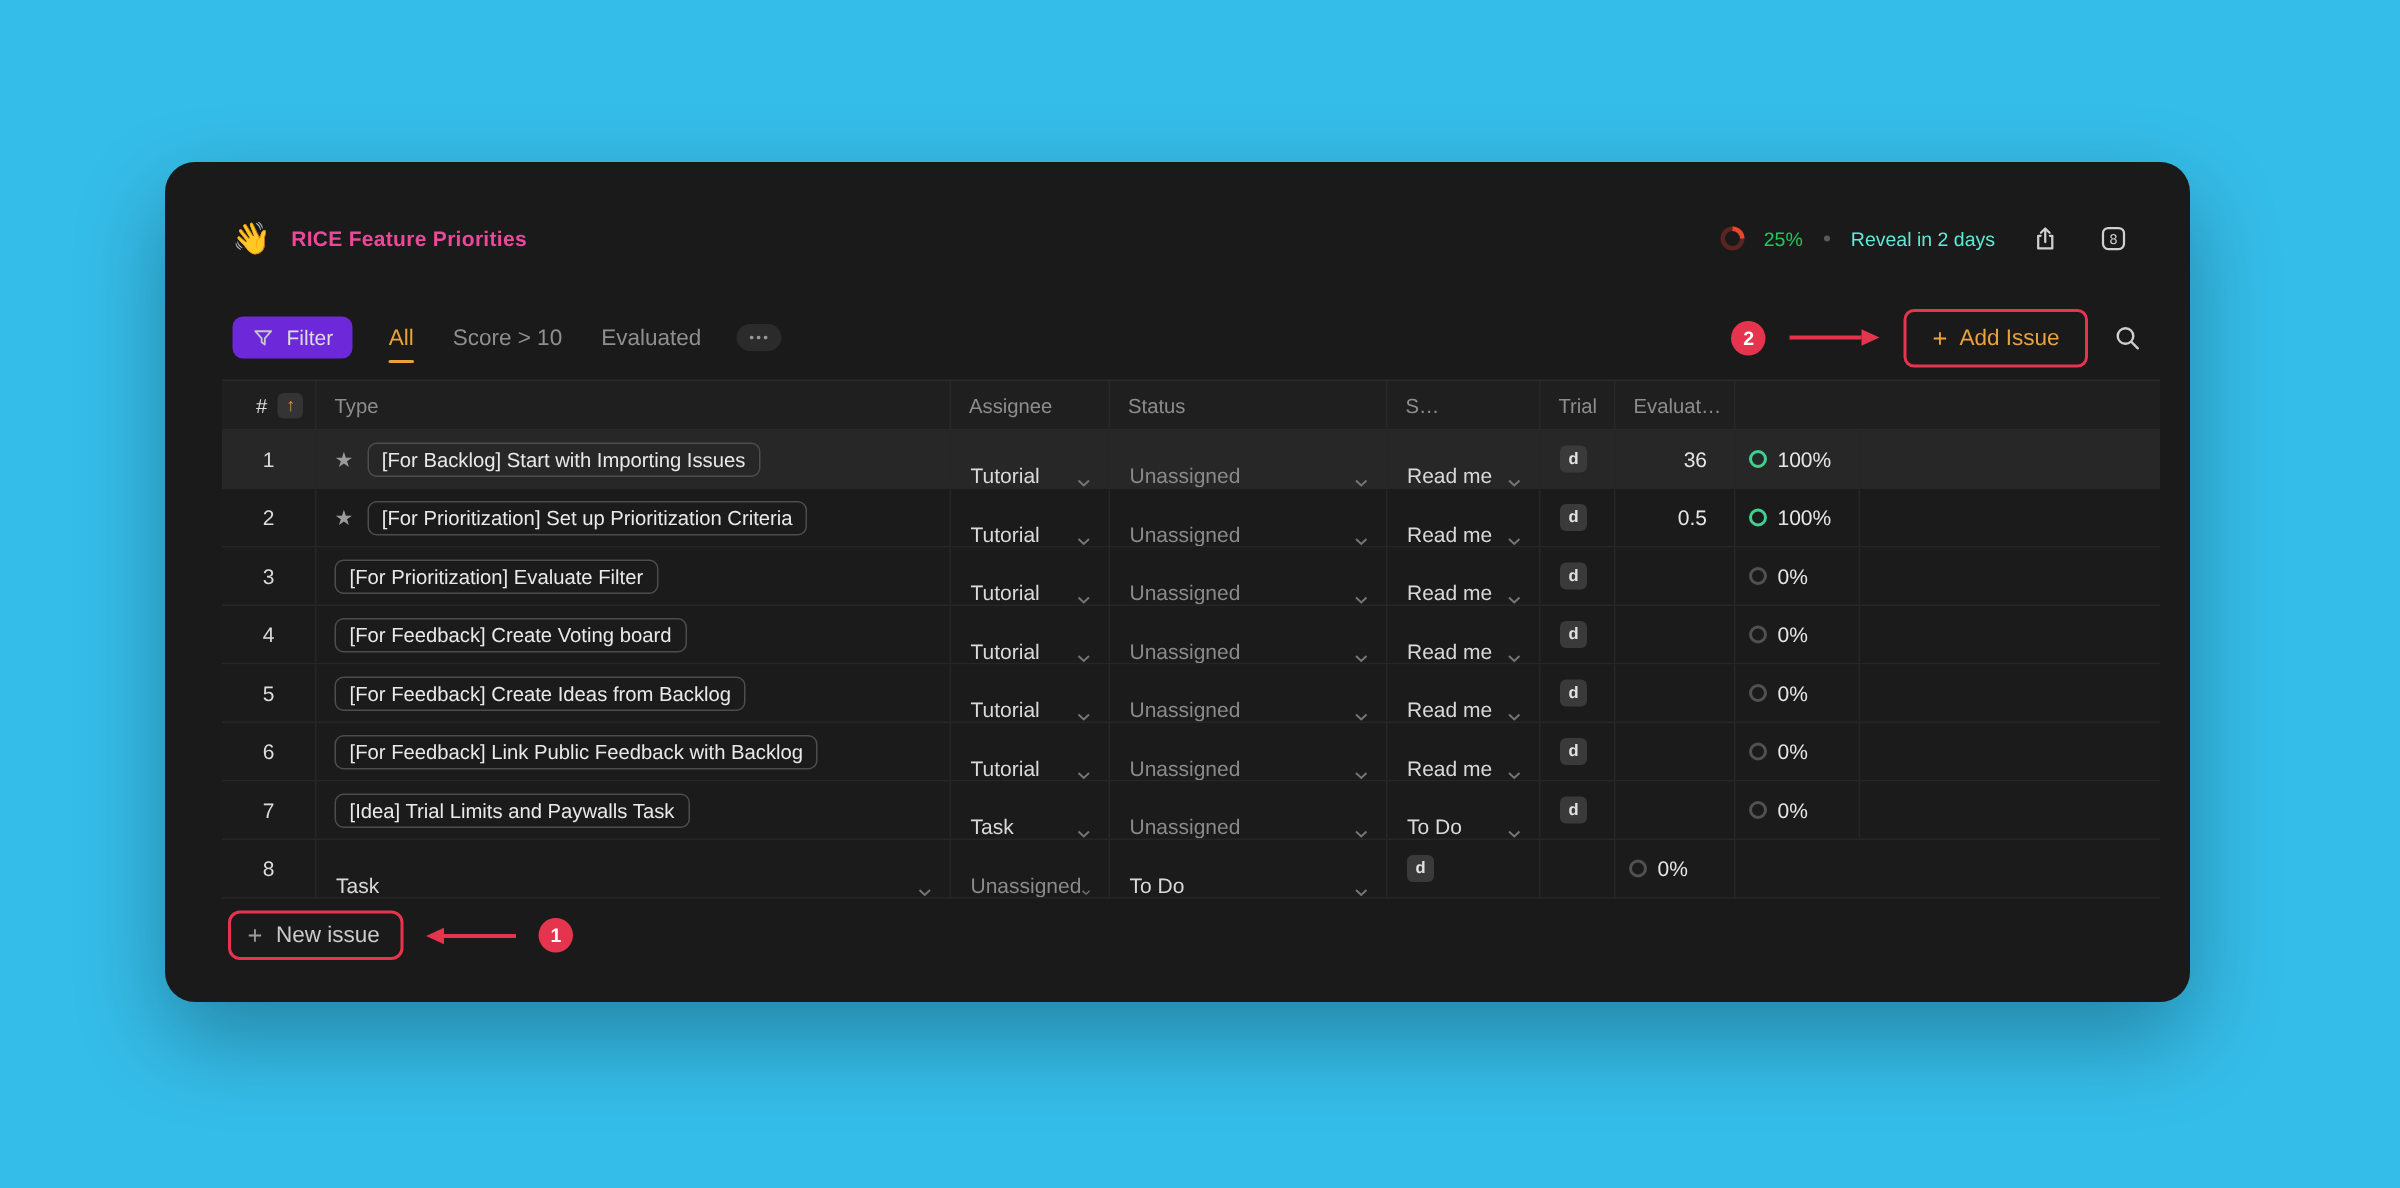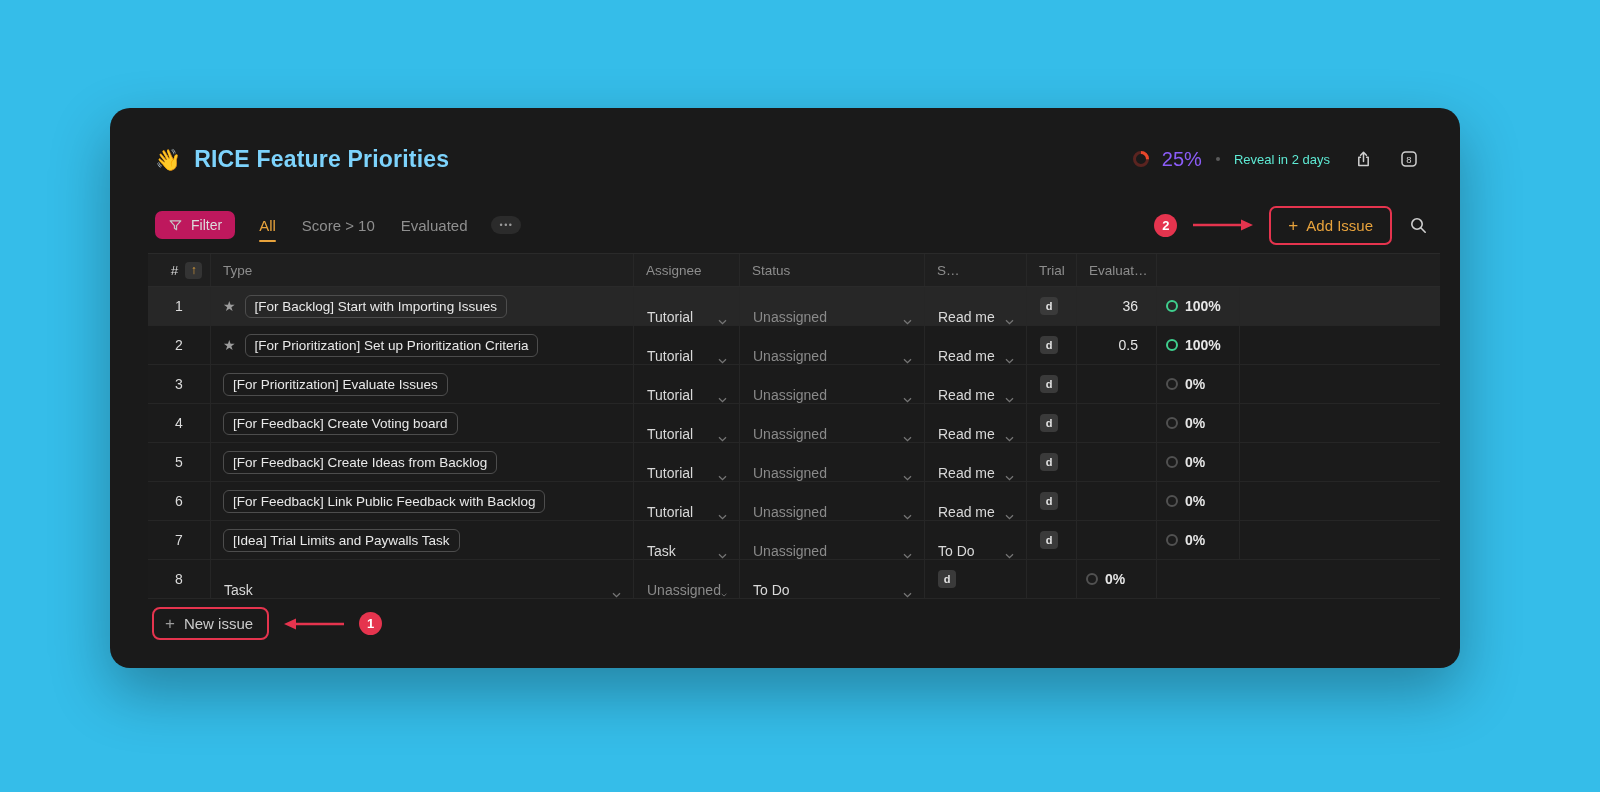--- a/index.html
+++ b/index.html
@@ -15,35 +15,35 @@
     box-shadow:0 24px 60px rgba(0,0,0,.30);
   }
 
   
   .win-header {
     position:absolute; left:45px; right:38px; top:28px; height:46px;
     display:flex; align-items:center;
   }
   .title-group { display:flex; align-items:center; gap:13px; }
   .emoji { font-size:21px; line-height:1; }
-  .page-title { font-size:23px; font-weight:700; color:#7dd3fc; letter-spacing:.2px; }
+  .page-title { font-size:14px; font-weight:700; color:#ec4899; letter-spacing:.2px; }
   .meta { margin-left:auto; display:flex; align-items:center; gap:12px; }
-  .meta .pct { font-size:20px; color:#8b5cf6; }
+  .meta .pct { font-size:13px; color:#22c55e; }
   .sep-dot { width:4px; height:4px; border-radius:50%; background:#5a5a5a; margin:0 2px; }
   .reveal { font-size:13px; color:#5eead4; }
   .icon-btn { display:flex; align-items:center; justify-content:center; width:26px; height:26px; margin-left:8px; }
 
   
   .filter-bar {
     position:absolute; left:45px; right:30px; top:96px; height:42px;
     display:flex; align-items:center;
   }
   .filter-chip {
     display:flex; align-items:center; gap:8px;
-    background:#be185d; border-radius:7px; padding:6px 13px;
+    background:#6d28d9; border-radius:7px; padding:6px 13px;
     font-size:14px; color:#dcdcdc; cursor:pointer;
   }
   .tabs { display:flex; align-items:center; gap:26px; margin-left:24px; }
   .tab { font-size:15px; color:#8f8f8f; position:relative; cursor:pointer; }
   .tab.active { color:#e8a33c; }
   .tab.active::after {
     content:""; position:absolute; left:0; right:0; bottom:-8px; height:2px;
     background:#e8a33c; border-radius:1px;
   }
   .more-chip {
@@ -105,21 +105,21 @@
   .dropdown { justify-content:space-between; padding:0 12px 0 13px; cursor:pointer;align-items:flex-end; }
   .dd-val { color:#d9d9d9; }
   .dd-val.muted { color:#8a8a8a; }
   .c-src { padding-left:13px; }
   .dbadge {
     width:18px; height:18px; background:#3a3a3a; border-radius:4px;
     color:#e2e2e2; font-size:11px; font-weight:700;
     display:flex; align-items:center; justify-content:center; cursor:pointer;
   }
   .c-score { justify-content:flex-end; padding-right:18px; color:#e6e6e6; }
-  .c-eval { gap:7px; padding-left:9px; color:#e6e6e6;font-weight:bold; }
+  .c-eval { gap:7px; padding-left:9px; color:#e6e6e6; }
   .ring {
     width:12px; height:12px; border-radius:50%;
     border:2.5px solid #515151; flex:0 0 auto;
   }
   .ring.full { border-color:#3fcf8e; }
 
   
   .footer {
     position:absolute; left:42px; top:499px;
     display:flex; align-items:center; gap:13px;
@@ -292,21 +292,21 @@
     </div>
     <div class="cell c-trail"></div>
   </div>
 
   <div class="trow grid">
     <div class="cell c-num">
       <span>3</span>
     </div>
     <div class="cell c-name">
 
-      <span class="chip">[For Prioritization] Evaluate Issues</span>
+      <span class="chip">[For Prioritization] Evaluate Filter</span>
     </div>
     <div class="cell dropdown">
       <span class="dd-val">Tutorial</span>
       <svg class="arrow-svg" width="9" height="6" viewBox="0 0 9 6">
         <path d="M1 1.3 4.5 4.6 8 1.3" fill="none" stroke="#767676" stroke-width="1.3"></path>
       </svg>
     </div>
     <div class="cell dropdown">
       <span class="dd-val muted">Unassigned</span>
       <svg class="arrow-svg" width="9" height="6" viewBox="0 0 9 6">

